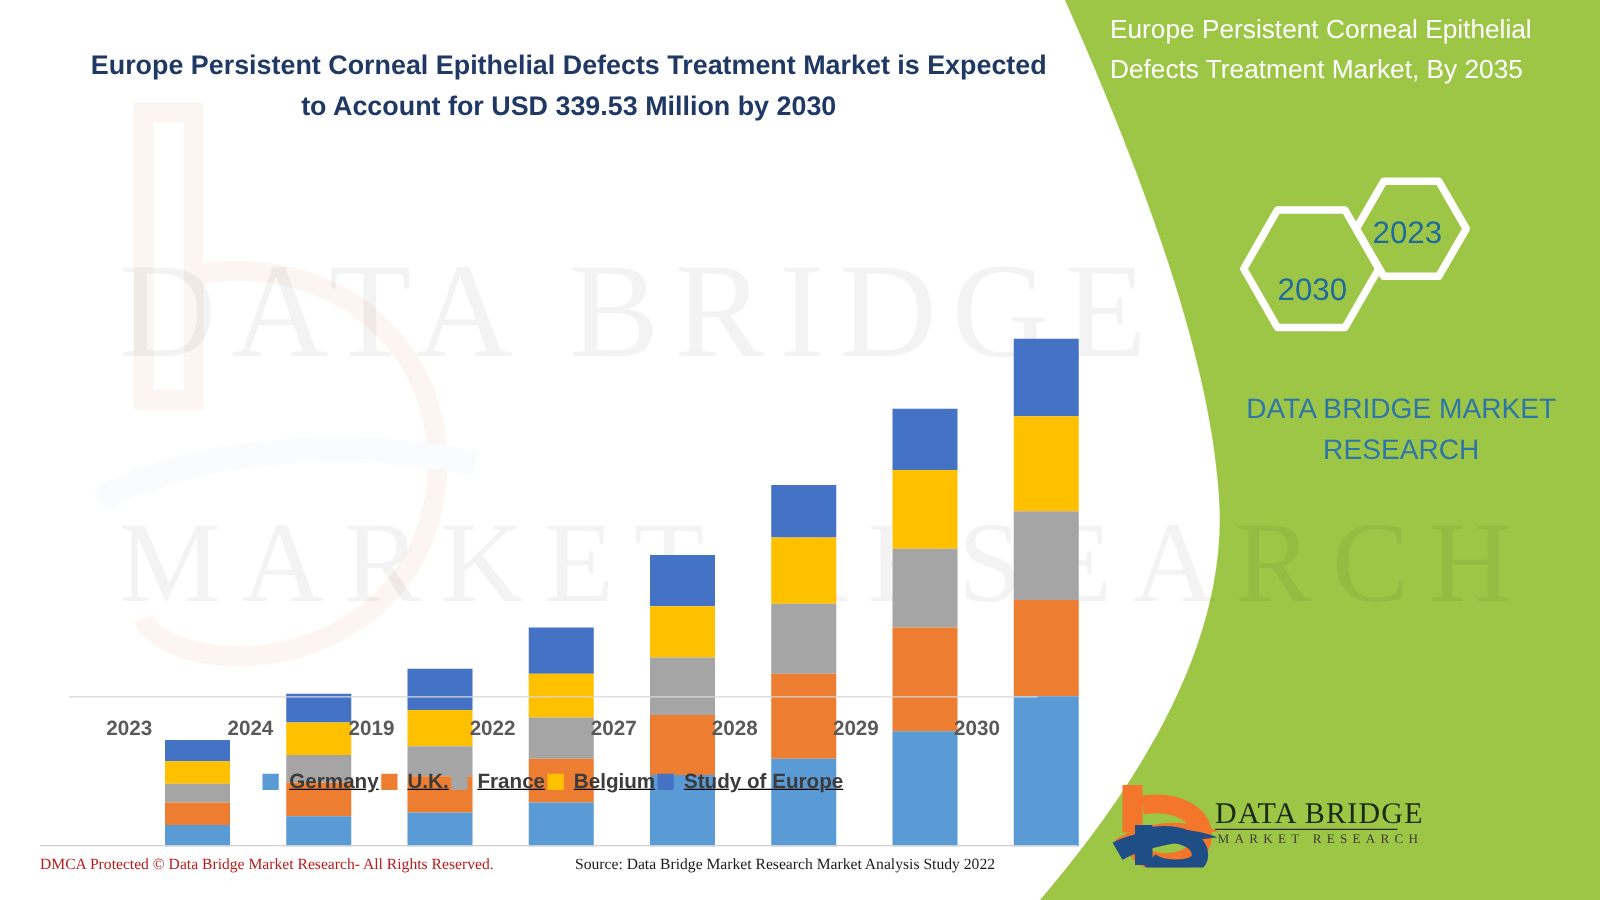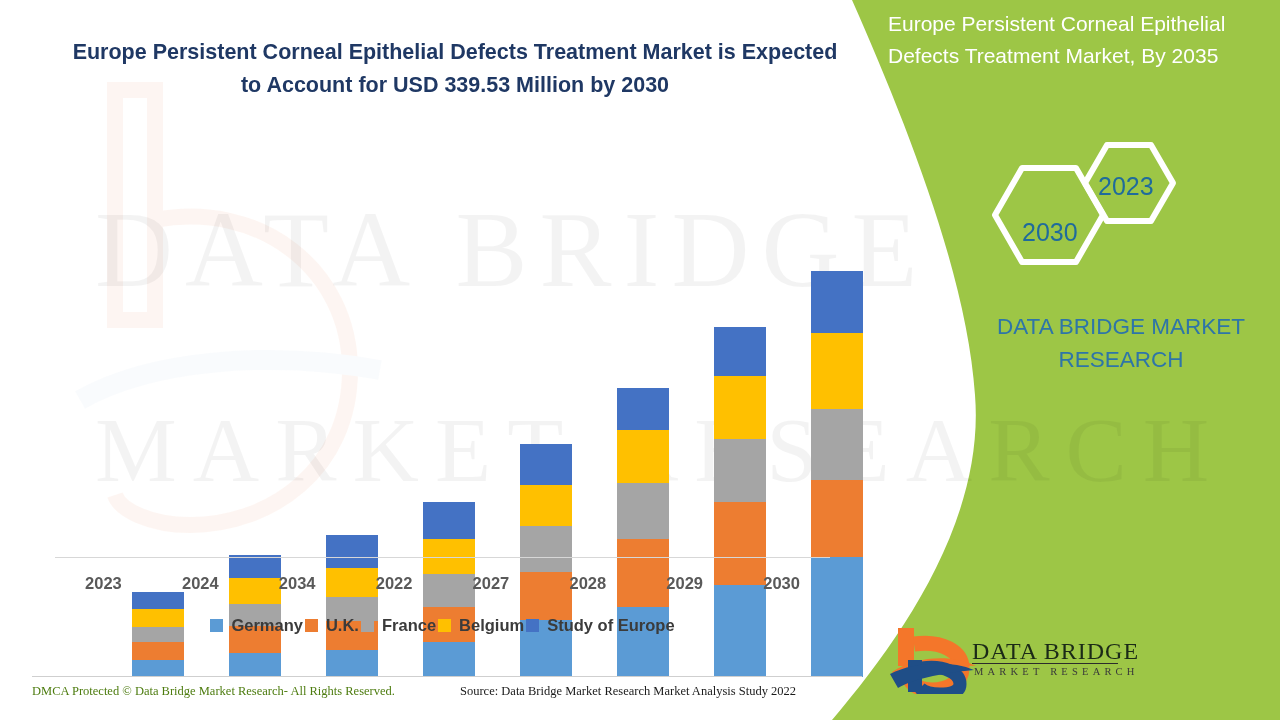--- a/index.html
+++ b/index.html
@@ -43,28 +43,28 @@
   .bar { width:52px; display:flex; flex-direction:column-reverse; }
   .seg { width:100%; }
 
   
   .x-labels { position:absolute; left:55px; top:574px; width:775px; display:flex; }
   .x-labels > div { flex:1; text-align:center; color:#595959; font-size:16.5px; font-weight:bold; }
 
   
   .legend { position:absolute; left:55px; top:616px; width:775px; display:flex;
             justify-content:center; align-items:center; }
-  .legend-item { display:flex; align-items:center; margin:0 1px; }
+  .legend-item { display:flex; align-items:center; margin:0 1px;text-decoration:underline; }
   .legend-swatch { width:13px; height:13px; margin-right:8px; flex:0 0 auto; }
   .legend-label { color:#3b3b3b; font-size:16.5px; font-weight:bold; white-space:nowrap; }
 
   
   .footer-dmca {
     position:absolute; left:32px; top:684px;
-    font-family:"Liberation Serif", serif; font-size:12.5px; color:#4d7c0f;
+    font-family:"Liberation Serif", serif; font-size:12.5px; color:#b91c1c;
   }
   .footer-source {
     position:absolute; left:460px; top:684px;
     font-family:"Liberation Serif", serif; font-size:12.5px; color:#1a1a1a;
   }
   .footer-rule { position:absolute; left:32px; top:676px; width:830px; height:1px; background:#cfcfcf; }
 
   
   .panel-title {
     position:absolute; left:888px; top:8px; width:392px;
@@ -189,21 +189,21 @@
             <div class="seg" style="height: 76.475px; background: rgb(255, 192, 0);"></div>
             <div class="seg" style="height: 62.2725px; background: rgb(68, 114, 196);"></div>
           </div>
         </div>
       </div>
   </div>
   <div class="axis-line"></div>
   <div class="x-labels" id="xlabels">
       <div>2023</div>
       <div>2024</div>
-      <div>2034</div>
+      <div>2019</div>
       <div>2022</div>
       <div>2027</div>
       <div>2028</div>
       <div>2029</div>
       <div>2030</div>
     </div>
 
   <div class="legend" id="legend">
       <div class="legend-item">
         <span class="legend-swatch" style="background: rgb(91, 155, 213);"></span>

